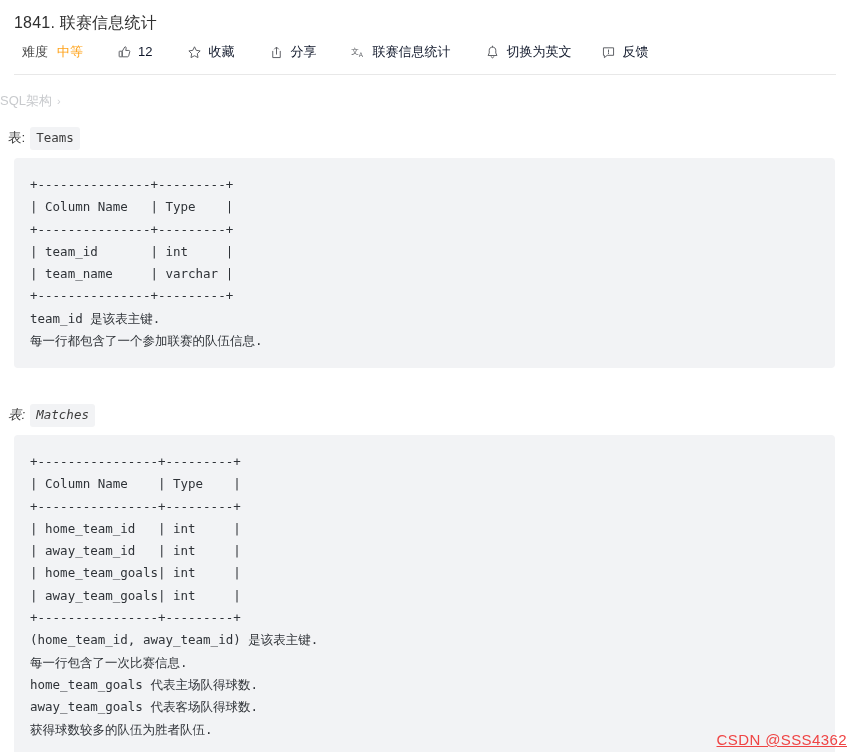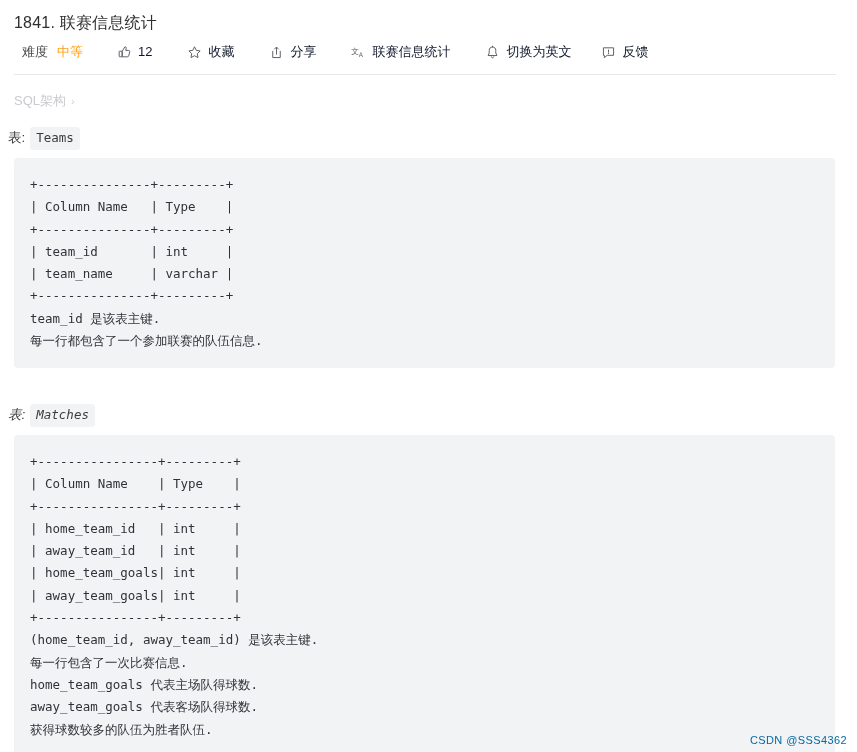--- a/index.html
+++ b/index.html
@@ -92,21 +92,21 @@
     left: 14px;
     top: 74px;
     width: 822px;
     height: 1px;
     background: #e8e8e8;
   }
 
   
   .breadcrumb {
     position: absolute;
-    left: 14px;
+    left: 0;
     top: 92px;
     font-size: 13px;
     color: #c8cacd;
     line-height: 18px;
     white-space: nowrap;
     text-align: right;
   }
   .breadcrumb .crumb-sep {
     margin-left: 5px;
     font-size: 11px;
@@ -157,25 +157,26 @@
     color: #2f3338;
     white-space: pre;
     letter-spacing: 0px;
   }
 
   
   .watermark {
     position: absolute;
     right: 10px;
     bottom: 4px;
-    font-size: 11px;
-    color: #0369a1;
+    font-size: 15px;
+    color: #ef4444;
     line-height: 16px;
     letter-spacing: 0.4px;
     white-space: nowrap;
+    text-decoration: underline;
   }
 </style>
 </head>
 <body>
 
 <div class="page">
 
   <div class="problem-title">1841. 联赛信息统计</div>
 
   <div class="toolbar">

